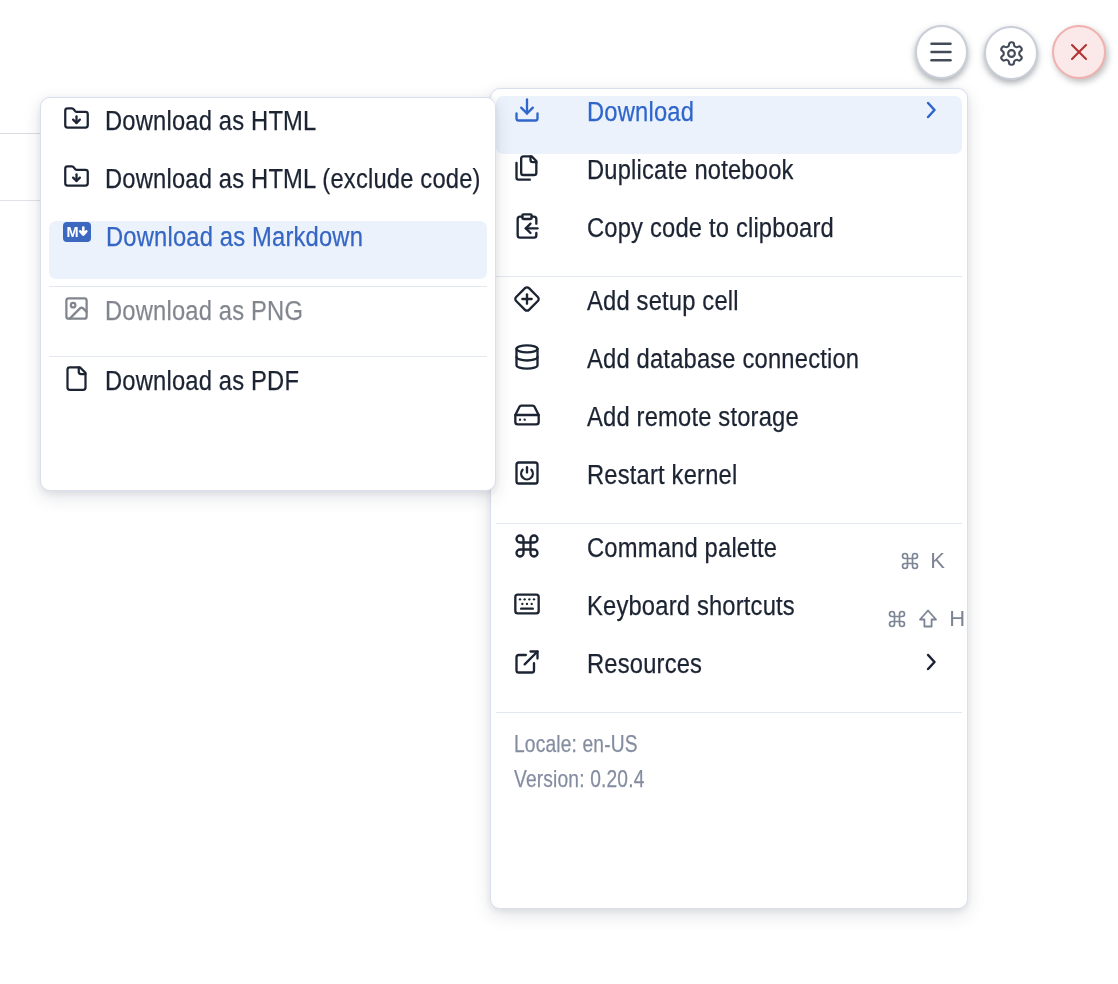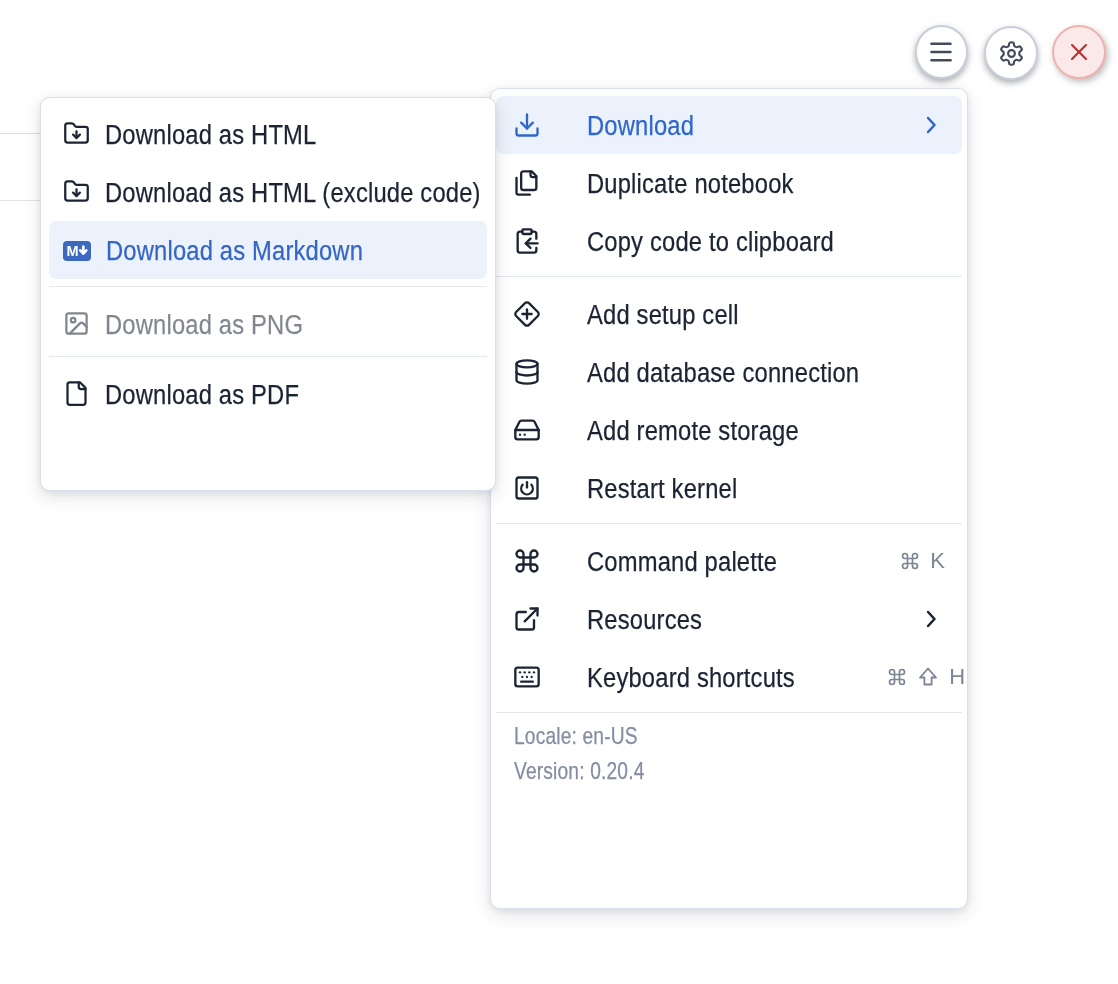--- a/index.html
+++ b/index.html
@@ -3,38 +3,38 @@
 <meta charset="utf-8">
 <style>
   * { margin:0; padding:0; box-sizing:border-box; }
   html,body { width:1118px; height:984px; background:#ffffff; overflow:hidden;
     font-family:"Liberation Sans", sans-serif; }
   .bgline { position:absolute; left:0; height:1px; background:#d9dce2; }
   .panel { position:absolute; background:#fff; border:1px solid #d9dfec; border-radius:10px;
     box-shadow:0 6px 18px rgba(30,41,59,.13), 0 2px 6px rgba(30,41,59,.08); }
   #leftmenu { left:40px; top:96.5px; width:456px; height:394.5px; z-index:3; padding:7px 8px; }
   #rightmenu { left:490px; top:88px; width:478px; height:821px; z-index:2; padding:6.5px 5px; }
-  .item { display:flex; align-items:center; height:58px; border-radius:7px; color:#1c2433; }
+  .item { display:flex; height:58px; border-radius:7px; color:#1c2433; }
   .item svg.ic { flex:0 0 auto; }
   #leftmenu .item { padding-left:14px; }
   #leftmenu .item svg.ic { width:27px; height:27px; margin-right:15px; }
   #rightmenu .item { padding-left:17px; padding-right:17px;gap:32px; }
   .chev { margin-right:0; }
   #rightmenu .item svg.ic { width:28px; height:28px; margin-right:14px; }
   .lbl { display:inline-block; transform:scaleX(.88); transform-origin:0 50%; position:relative; top:1.5px;
     font-size:27px; white-space:nowrap; letter-spacing:.2px; -webkit-text-stroke:.25px currentColor; }
   .hl { background:#ecf2fb; color:#3566c4; }
   .sep { border-top:1px solid #e3e7ee; height:0; }
   .dis { opacity:.55; }
   .spacer { flex:1; }
   .chev { flex:0 0 auto; }
   .short { flex:0 0 auto; display:flex; align-items:center; gap:10px; color:#7c8495;
     font-size:22px; }
   .badge { width:28px; height:20px; margin-right:15px; flex:0 0 auto; position:relative; top:1.5px; }
-  .foot { color:#848da0; font-size:24px; padding-left:17.5px; line-height:35px; padding-top:4px; }
+  .foot { color:#848da0; font-size:24px; padding-left:17.5px; line-height:35px; padding-top:12px; }
   .circbtn { position:absolute; border-radius:50%; background:#fff; border:2px solid #c9ced9;
     box-shadow:0 3px 6px rgba(100,105,115,.55); display:flex; align-items:center; justify-content:center; }
 </style>
 </head>
 <body>
 <div class="bgline" style="top:133px;width:45px;"></div>
 <div class="bgline" style="top:200px;width:45px;background:#e0e3e8;"></div>
 
 <div class="circbtn" style="left:915px;top:25px;width:52.5px;height:53.5px;">
   <svg width="24" height="24" viewBox="0 0 24 24" fill="none" stroke="#434a59" stroke-width="2.5" stroke-linecap="round">
@@ -127,32 +127,20 @@
         <path d="M15 6v12a3 3 0 1 0 3-3H6a3 3 0 1 0 3 3V6a3 3 0 1 0-3 3h12a3 3 0 1 0-3-3"></path>
       </svg>
     <span class="lbl">Command palette</span>
       <span class="spacer"></span>
     <span class="short">
         <svg width="20" height="20" viewBox="0 0 24 24" fill="none" stroke="#7c8495" stroke-width="2" stroke-linecap="round" stroke-linejoin="round">
           <path d="M15 6v12a3 3 0 1 0 3-3H6a3 3 0 1 0 3 3V6a3 3 0 1 0-3 3h12a3 3 0 1 0-3-3"></path>
         </svg>
         <span>K</span>
       </span>
-  </div>
-  <div class="item">
-    <svg class="ic" viewBox="0 0 24 24" fill="none" stroke="#1c2433" stroke-width="2" stroke-linecap="round" stroke-linejoin="round">
-        <path d="M15 3h6v6"></path>
-        <path d="M10 14 21 3"></path>
-        <path d="M18 13v6a2 2 0 0 1-2 2H5a2 2 0 0 1-2-2V8a2 2 0 0 1 2-2h6"></path>
-      </svg>
-    <span class="lbl">Resources</span>
-      <span class="spacer"></span>
-    <svg class="chev" width="28" height="28" viewBox="0 0 24 24" fill="none" stroke="#1c2433" stroke-width="2.2" stroke-linecap="round" stroke-linejoin="round">
-        <polyline points="9.5 6 15 12 9.5 18"></polyline>
-      </svg>
   </div>
   <div class="item">
     <svg class="ic" viewBox="0 0 24 24" fill="none" stroke="#1c2433" stroke-width="2" stroke-linecap="round" stroke-linejoin="round">
         <path d="M10 8h.01"></path>
         <path d="M12 12h.01"></path>
         <path d="M14 8h.01"></path>
         <path d="M16 12h.01"></path>
         <path d="M18 8h.01"></path>
         <path d="M6 8h.01"></path>
         <path d="M7 16h10"></path>
@@ -164,20 +152,32 @@
     <span class="short">
         <svg width="20" height="20" viewBox="0 0 24 24" fill="none" stroke="#7c8495" stroke-width="2" stroke-linecap="round" stroke-linejoin="round">
           <path d="M15 6v12a3 3 0 1 0 3-3H6a3 3 0 1 0 3 3V6a3 3 0 1 0-3 3h12a3 3 0 1 0-3-3"></path>
         </svg>
         <svg width="22" height="22" viewBox="0 0 22 22" fill="none" stroke="#7c8495" stroke-width="1.8" stroke-linejoin="round">
           <path d="M3 11.5 11 2.5l8 9h-4.4v7H7.4v-7H3z"></path>
         </svg>
         <span>H</span>
       </span>
   </div>
+  <div class="item">
+    <svg class="ic" viewBox="0 0 24 24" fill="none" stroke="#1c2433" stroke-width="2" stroke-linecap="round" stroke-linejoin="round">
+        <path d="M15 3h6v6"></path>
+        <path d="M10 14 21 3"></path>
+        <path d="M18 13v6a2 2 0 0 1-2 2H5a2 2 0 0 1-2-2V8a2 2 0 0 1 2-2h6"></path>
+      </svg>
+    <span class="lbl">Resources</span>
+      <span class="spacer"></span>
+    <svg class="chev" width="28" height="28" viewBox="0 0 24 24" fill="none" stroke="#1c2433" stroke-width="2.2" stroke-linecap="round" stroke-linejoin="round">
+        <polyline points="9.5 6 15 12 9.5 18"></polyline>
+      </svg>
+  </div>
   <div class="sep" style="margin:6px 0 0 0;"></div>
   <div class="foot">
     <div><span class="lbl" style="font-size:24px;transform:scaleX(.8);">Locale: en-US</span></div>
     <div><span class="lbl" style="font-size:24px;transform:scaleX(.8);">Version: 0.20.4</span></div>
   </div>
 </div>
 
 <div class="panel" id="leftmenu">
   <div class="item">
     <svg class="ic" viewBox="0 0 24 24" fill="none" stroke="#1c2433" stroke-width="2" stroke-linecap="round" stroke-linejoin="round">

